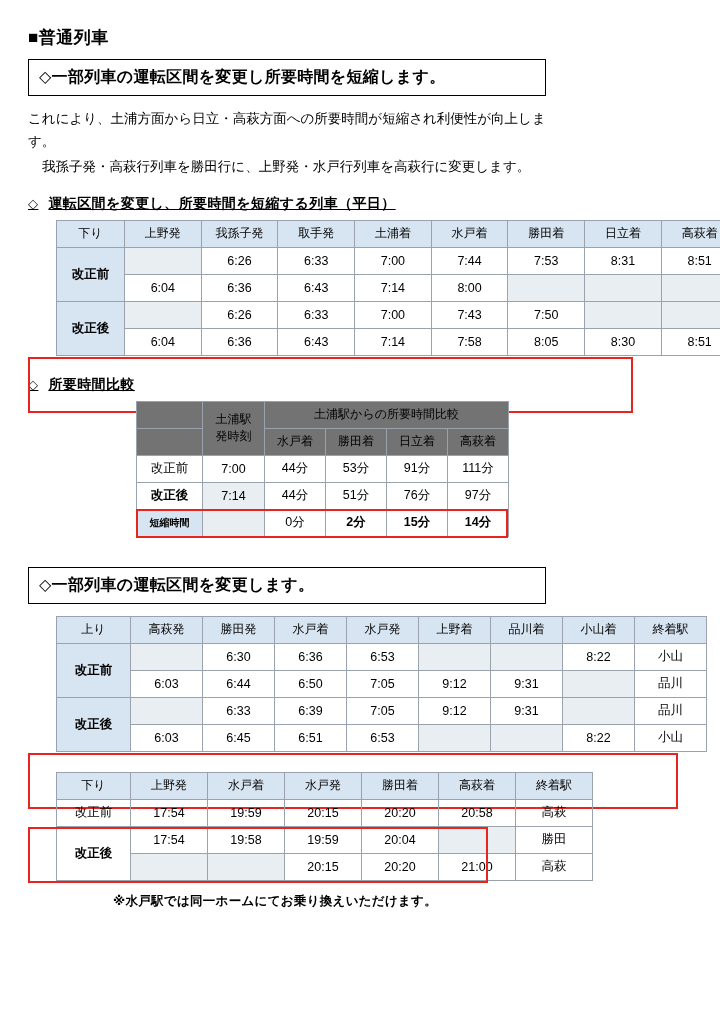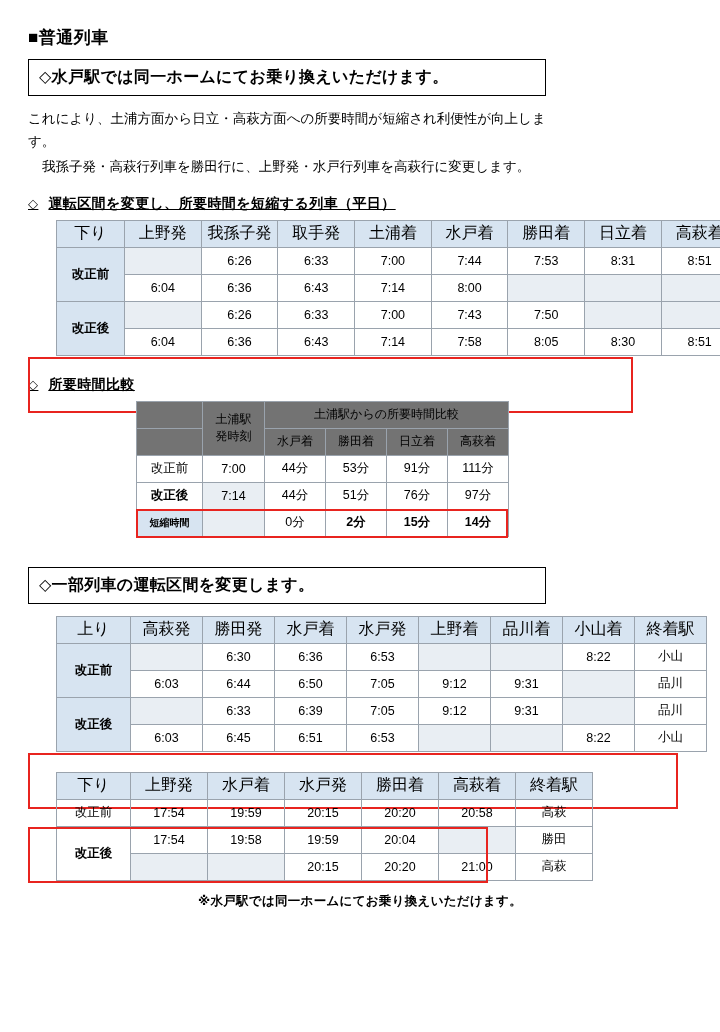--- a/index.html
+++ b/index.html
@@ -61,21 +61,21 @@
     border: 1px solid #9aa3ad;
     height: 27px;
     text-align: center;
     vertical-align: middle;
     font-weight: normal;
     padding: 0 2px;
     box-sizing: border-box;
   }
   thead th {
     background: #d7e4f1;
-    font-size: 16px;
+    font-size: 12px;
   }
   .lbl {
     background: #d7e4f1;
     font-weight: bold;
     font-size: 12.5px;
   }
   .shade { background: #e9eef3; }
   
   .tbl-wrap { position: relative; display: inline-block; }
   .redbox {
@@ -98,34 +98,34 @@
   #t3 { width: 650px; margin-left: 28px; }
   #t3 col.c0 { width: 74px; }
   #t3 col.cx { width: 72px; }
   
   #t4 { width: 460px; margin-left: 28px; }
   #t4 col.c0 { width: 74px; }
   #t4 col.cx { width: 77px; }
   .note {
     font-size: 12.5px;
     font-weight: bold;
-    text-align: right;
+    text-align: center;
     margin: 8px 24px 0 0;
     letter-spacing: 0.3px;
   }
   .spacer-lg { height: 26px; }
 </style>
 </head>
 <body>
 
 <div class="page">
 
   <h1 class="section-title">■普通列車</h1>
 
-  <div class="banner">◇水戸駅では同一ホームにてお乗り換えいただけます。</div>
+  <div class="banner">◇一部列車の運転区間を変更し所要時間を短縮します。</div>
 
   <p class="para">これにより、土浦方面から日立・高萩方面への所要時間が短縮され利便性が向上します。</p>
   <p class="para indent">我孫子発・高萩行列車を勝田行に、上野発・水戸行列車を高萩行に変更します。</p>
 
   <div class="sub-head">
     <span class="dia">◇</span><span>運転区間を変更し、所要時間を短縮する列車（平日）</span>
   </div>
 
   
   <div class="tbl-wrap">

